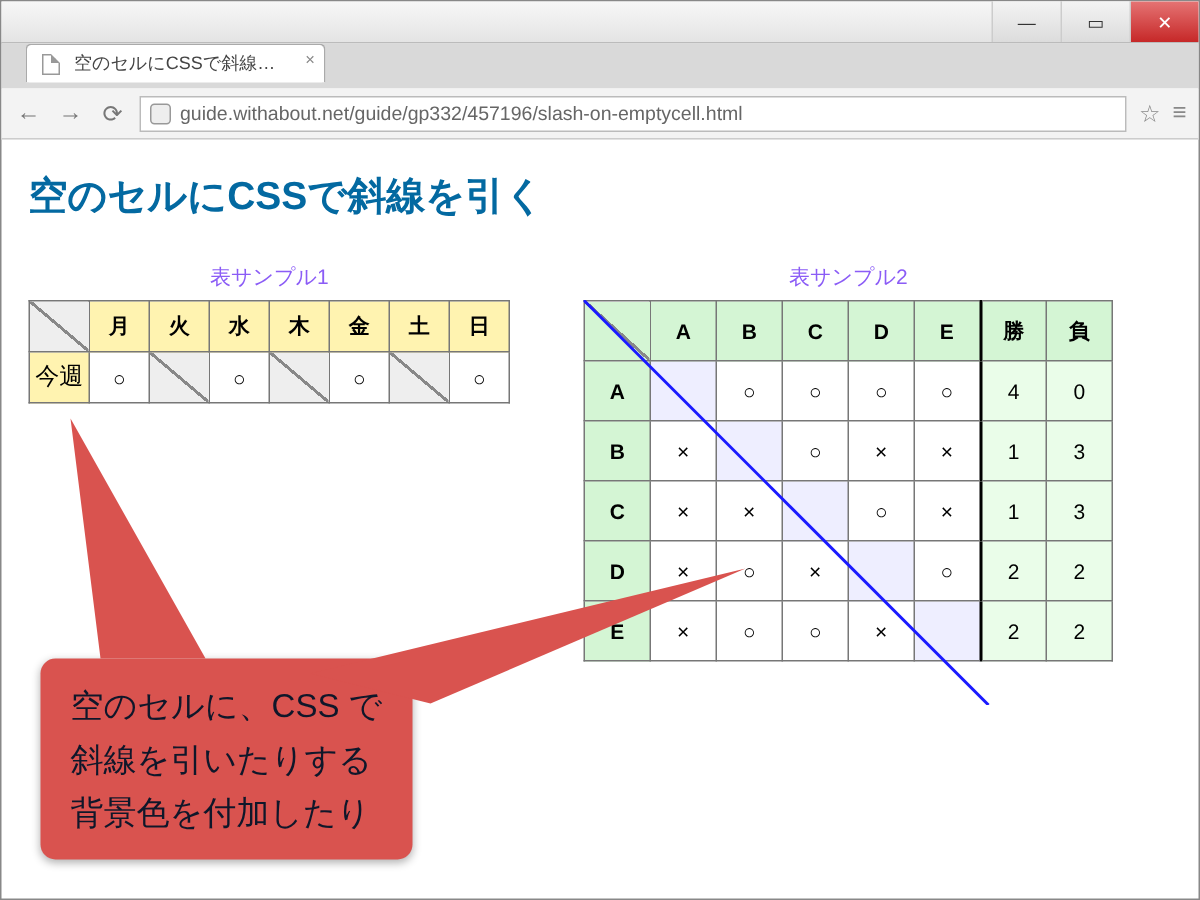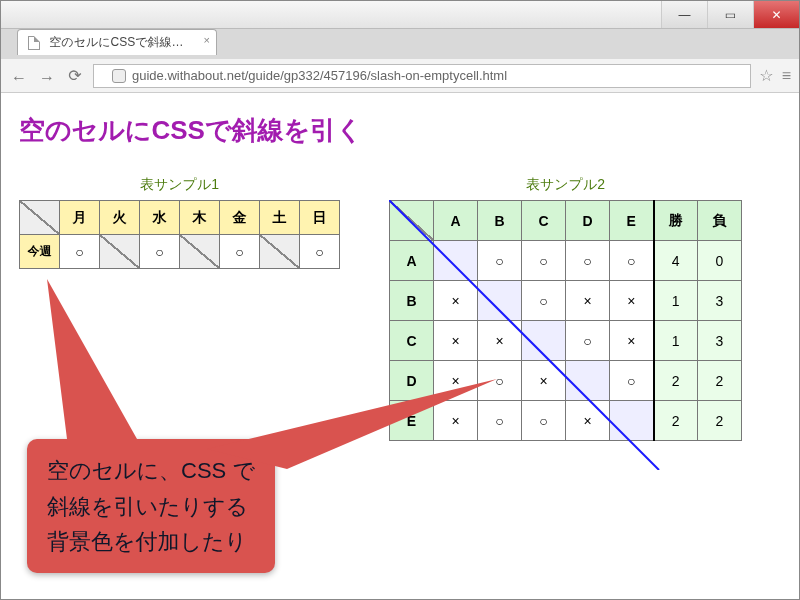--- a/index.html
+++ b/index.html
@@ -10,35 +10,35 @@
   .titlebar .spacer { flex: 1; }
   .winbtn { width: 46px; display:flex; align-items:center; justify-content:center; border-left:1px solid #ccc; background:linear-gradient(#f3f3f3,#dcdcdc); font-size:12px; color:#333;}
   .winbtn.close { background: linear-gradient(#e57373,#c62828); color:#fff; }
   .tabs { height: 30px; background: #d9d9d9; display: flex; align-items: flex-start; padding-left: 16px; }
   .tab { background: #fff; border: 1px solid #aaa; border-bottom: none; border-radius: 4px 4px 0 0; padding: 4px 24px 4px 10px; font-size: 12px; color:#444; position:relative; max-width:200px; white-space:nowrap; overflow:hidden; text-overflow:ellipsis;}
   .tab .x { position:absolute; right:6px; top:4px; font-size:11px; color:#888;}
   .tab .doc { display:inline-block; width:12px; height:14px; border:1px solid #999; margin-right:6px; vertical-align:middle; background:#fff; position:relative;}
   .tab .doc::after{content:"";position:absolute;right:-1px;top:-1px;border:3px solid #fff;border-left-color:#999;border-bottom-color:#999;}
   .addr { height: 34px; display:flex; align-items:center; gap:8px; padding:0 8px; border-bottom:1px solid #ccc; background:#f3f3f3;}
   .nav-ico { width:20px; text-align:center; color:#777; font-size:16px; cursor:pointer;}
-  .urlbox { flex:1; height:24px; border:1px solid #bbb; background:#fff; display:flex; align-items:center; padding:0 18px; font-size:13px; color:#666;}
+  .urlbox { flex:1; height:24px; border:1px solid #bbb; background:#fff; display:flex; align-items:center; padding:0 6px; font-size:13px; color:#666;}
   .urlbox .globe { width:14px;height:14px;border:1px solid #999;border-radius:3px;margin-right:6px; background:#eee;}
   .star,.menu { color:#888; font-size:16px; cursor:pointer;}
   
   .page { flex:1; overflow:auto; padding: 14px 18px; position:relative;}
-  h1 { font-size: 26px; margin: 6px 0 28px; font-weight:bold; color:#a21caf;}
+  h1 { font-size: 26px; margin: 6px 0 28px; font-weight:bold; color:#0369a1;}
   .tables { display:flex; gap:28px; align-items:flex-start;}
   .twrap { text-align:center;}
-  .caption { font-size:14px; margin-bottom:6px; color:#4d7c0f;}
+  .caption { font-size:14px; margin-bottom:6px; color:#8b5cf6;}
   table { border-collapse: collapse; }
   td, th { border:1px solid #777; text-align:center; font-size:14px; }
   
   .t1 td, .t1 th { width:40px; height:34px; }
   .t1 thead th { background:#fff3b0; font-weight:bold;}
-  .t1 tbody th { background:#fff3b0; font-weight:bold; font-size:12px;}
+  .t1 tbody th { background:#fff3b0; font-weight:normal; font-size:16px;}
   .t1 .corner { background:#eee; position:relative;}
   .slash { position:relative; background:#eee;}
   .slash::after { content:""; position:absolute; left:0; top:0; right:0; bottom:0; background:linear-gradient(to top right, transparent calc(50% - 1px), #888 calc(50% - 1px), #888 calc(50% + 1px), transparent calc(50% + 1px));}
   
   .t2 td, .t2 th { width:44px; height:40px;}
   .t2 thead th { background:#d4f5d4; font-weight:bold;}
   .t2 tbody th { background:#d4f5d4; font-weight:bold;}
   .t2 .scorecol { background:#eafde9;}
   .t2wrap { position:relative;padding-left:21px; }
   .t2 .sep-left { border-left:2px solid #000;}

